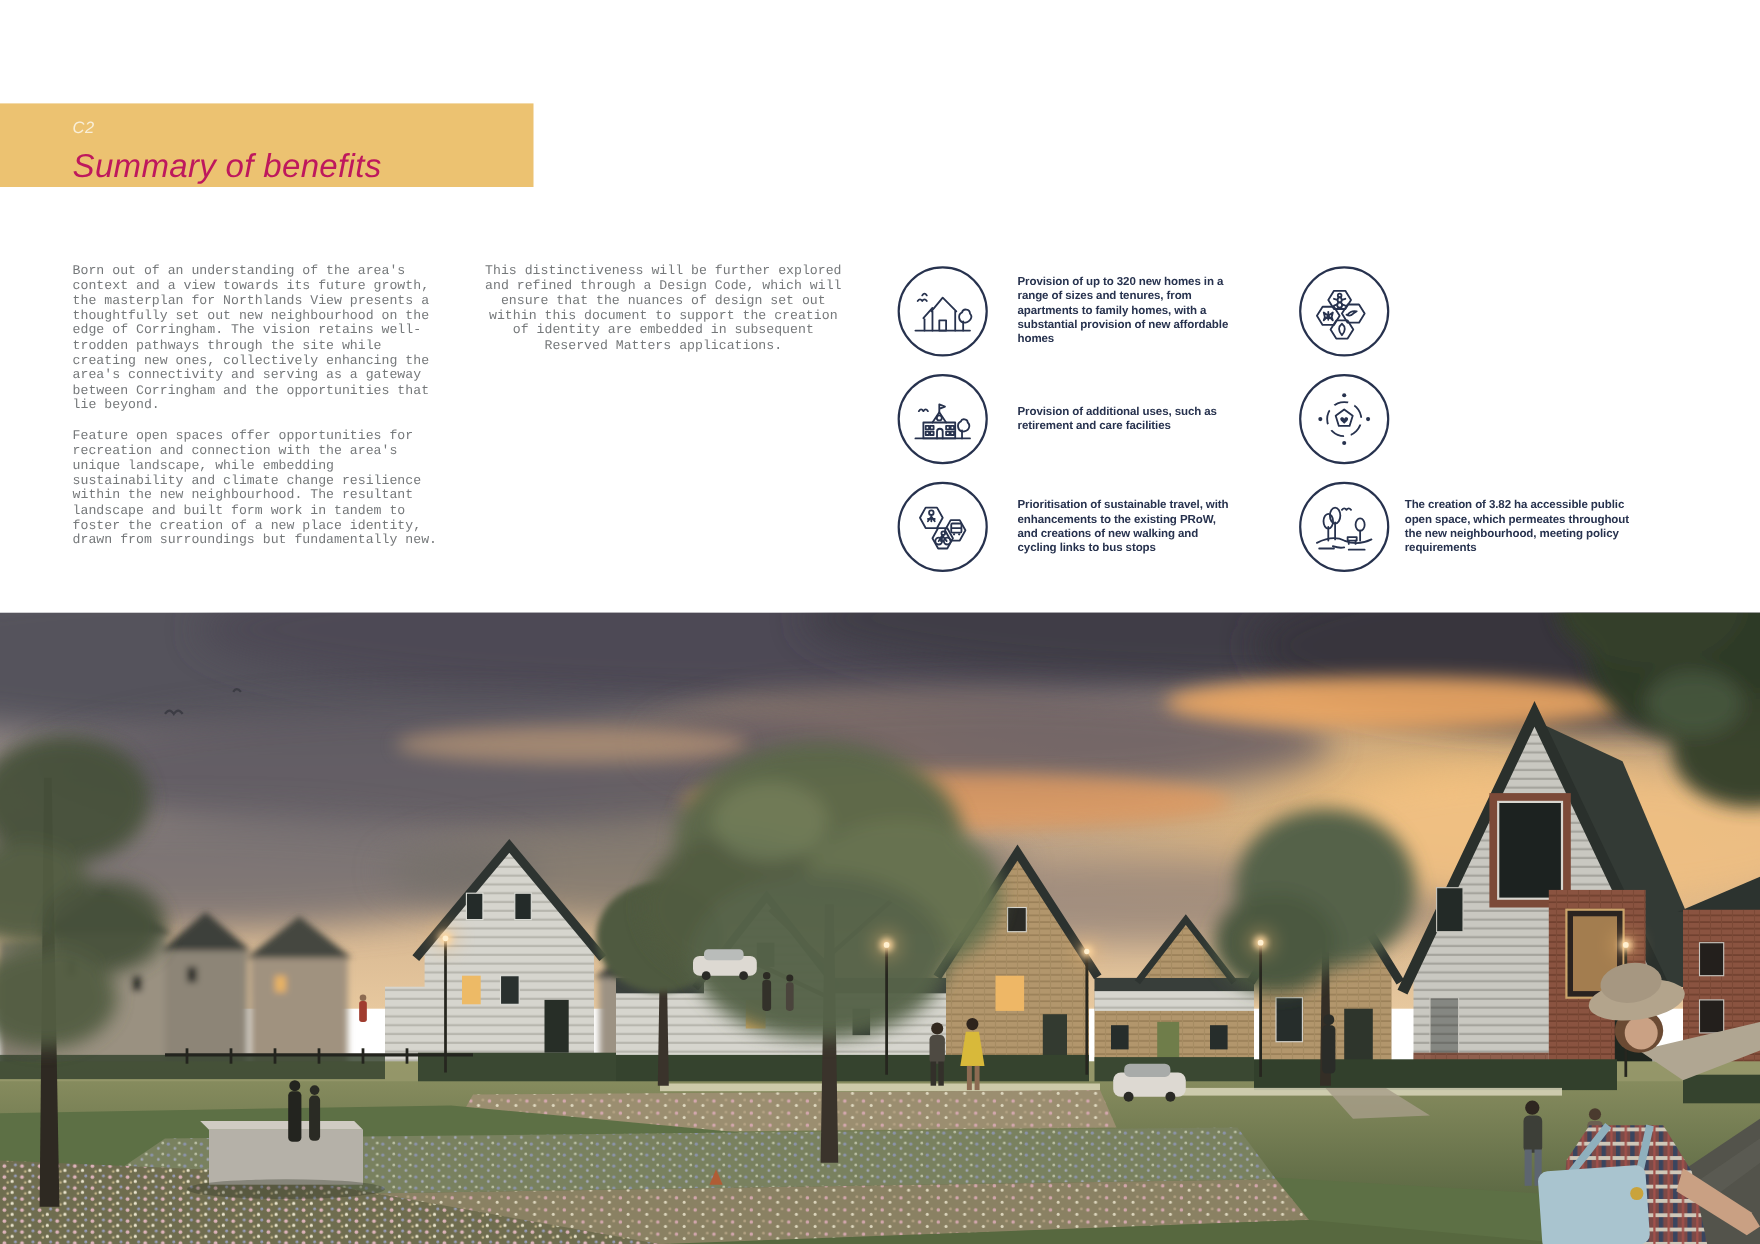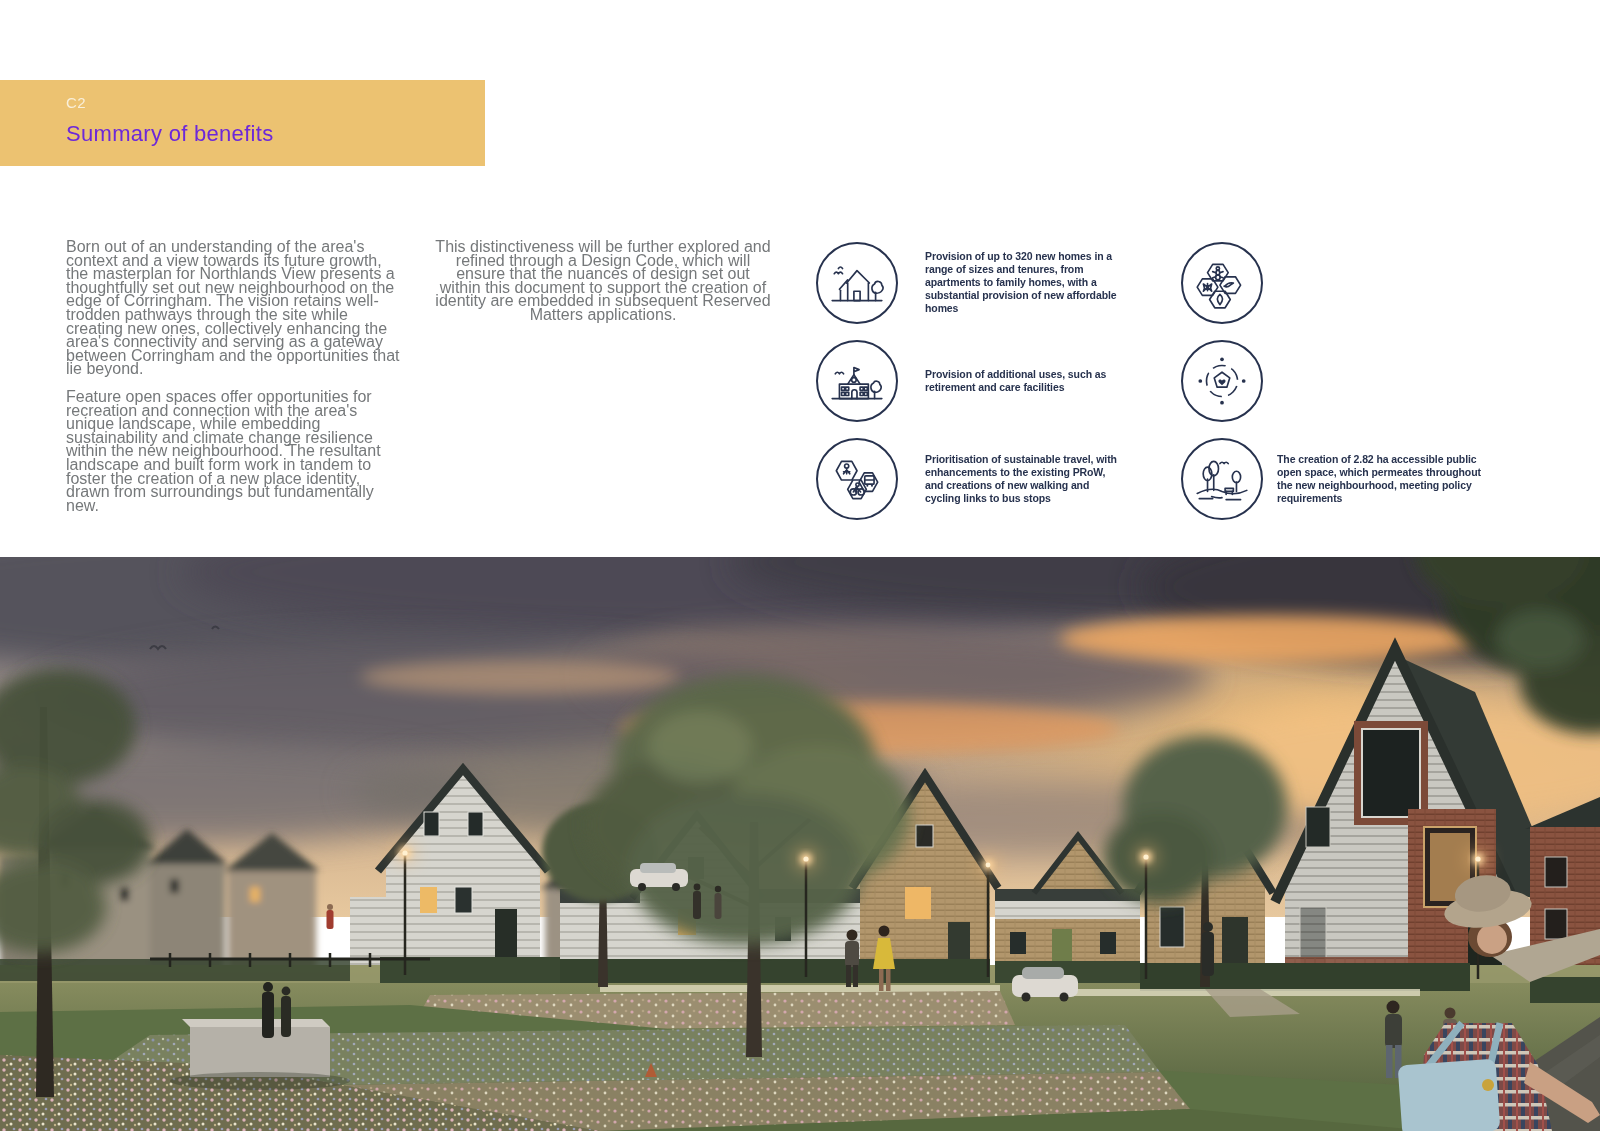--- a/index.html
+++ b/index.html
@@ -1,22 +1,22 @@
 <!DOCTYPE html>
 <html style="--gold: #ecc271; --navy: #27324e;"><head>
 <meta charset="utf-8">
 <style>
   html,body{margin:0;padding:0;background:#ffffff;}
   .page{position:relative;width:1600px;height:1131px;background:#fff;overflow:hidden;
         font-family:"Liberation Sans",sans-serif;}
-  .header-block{position:absolute;left:0;top:80px;width:485px;height:86px;
-        background:var(--gold,#ecc271);box-sizing:border-box;padding:14px 0 0 66px;}
+  .header-block{position:absolute;left:0;top:94px;width:485px;height:76px;
+        background:var(--gold,#ecc271);box-sizing:border-box;padding:14px 0 0 66px;font-style:italic;}
   .section-code{color:#f9efd9;font-size:15px;letter-spacing:.5px;}
-  .section-title{color:#6d28d9;font-size:22px;font-weight:400;letter-spacing:.3px;margin-top:10px;}
-  .body-col{position:absolute;top:240px;color:#75787a;font-size:16px;line-height:13.6px;}
+  .section-title{color:#be185d;font-size:30px;font-weight:400;letter-spacing:.3px;margin-top:10px;}
+  .body-col{position:absolute;top:240px;color:#75787a;font-size:12px;line-height:13.6px;font-family:Liberation Mono, monospace;}
   .col-1{left:66px;width:338px;}
   .col-2{left:435px;width:336px;text-align:center;}
   .body-col p{margin:0 0 14px 0;}
   .benefits-col{position:absolute;display:flex;flex-direction:column;gap:15px;}
   .benefits-left{left:816px;top:241px;}
   .benefits-right{left:1181px;top:241px;}
   .benefit{display:flex;align-items:center;min-height:83px;}
   .benefit-circle{flex:0 0 auto;width:78px;height:78px;border:2.5px solid var(--navy,#27324e);
         border-radius:50%;display:flex;align-items:center;justify-content:center;background:#fff;}
   .benefit-circle svg{width:62px;height:62px;}
@@ -162,21 +162,21 @@
           <path class="ic" d="M16,42 V30 M22,41 V26"></path>
           <ellipse class="ic" cx="16" cy="25" rx="4.2" ry="6.5"></ellipse>
           <ellipse class="ic" cx="22" cy="20" rx="4.6" ry="7"></ellipse>
           <path class="ic" d="M44,42 V33"></path>
           <ellipse class="ic" cx="44" cy="28" rx="4" ry="5.5"></ellipse>
           <rect class="ic" x="33" y="39" width="8" height="3"></rect>
           <path class="ic" d="M34,42 v3 M40,42 v3"></path>
           <path class="ic" d="M28,15 q2,-2.5 4,0 q2,-2.5 4,0"></path>
         </svg>
       </div>
-      <div class="benefit-text">The creation of 2.82 ha accessible public open space, which permeates throughout the new neighbourhood, meeting policy requirements</div>
+      <div class="benefit-text">The creation of 3.82 ha accessible public open space, which permeates throughout the new neighbourhood, meeting policy requirements</div>
     </div>
   </div>
 
   <svg class="photo" viewBox="0 0 1600 574" preserveAspectRatio="none">
     <defs>
       <linearGradient id="skyG" x1="0" y1="0" x2="0" y2="1">
         <stop offset="0" stop-color="#6f6d78"></stop>
           <stop offset=".45" stop-color="#9d9088"></stop>
         <stop offset=".72" stop-color="#d2b28e"></stop>
           <stop offset="1" stop-color="#e7c89e"></stop>

